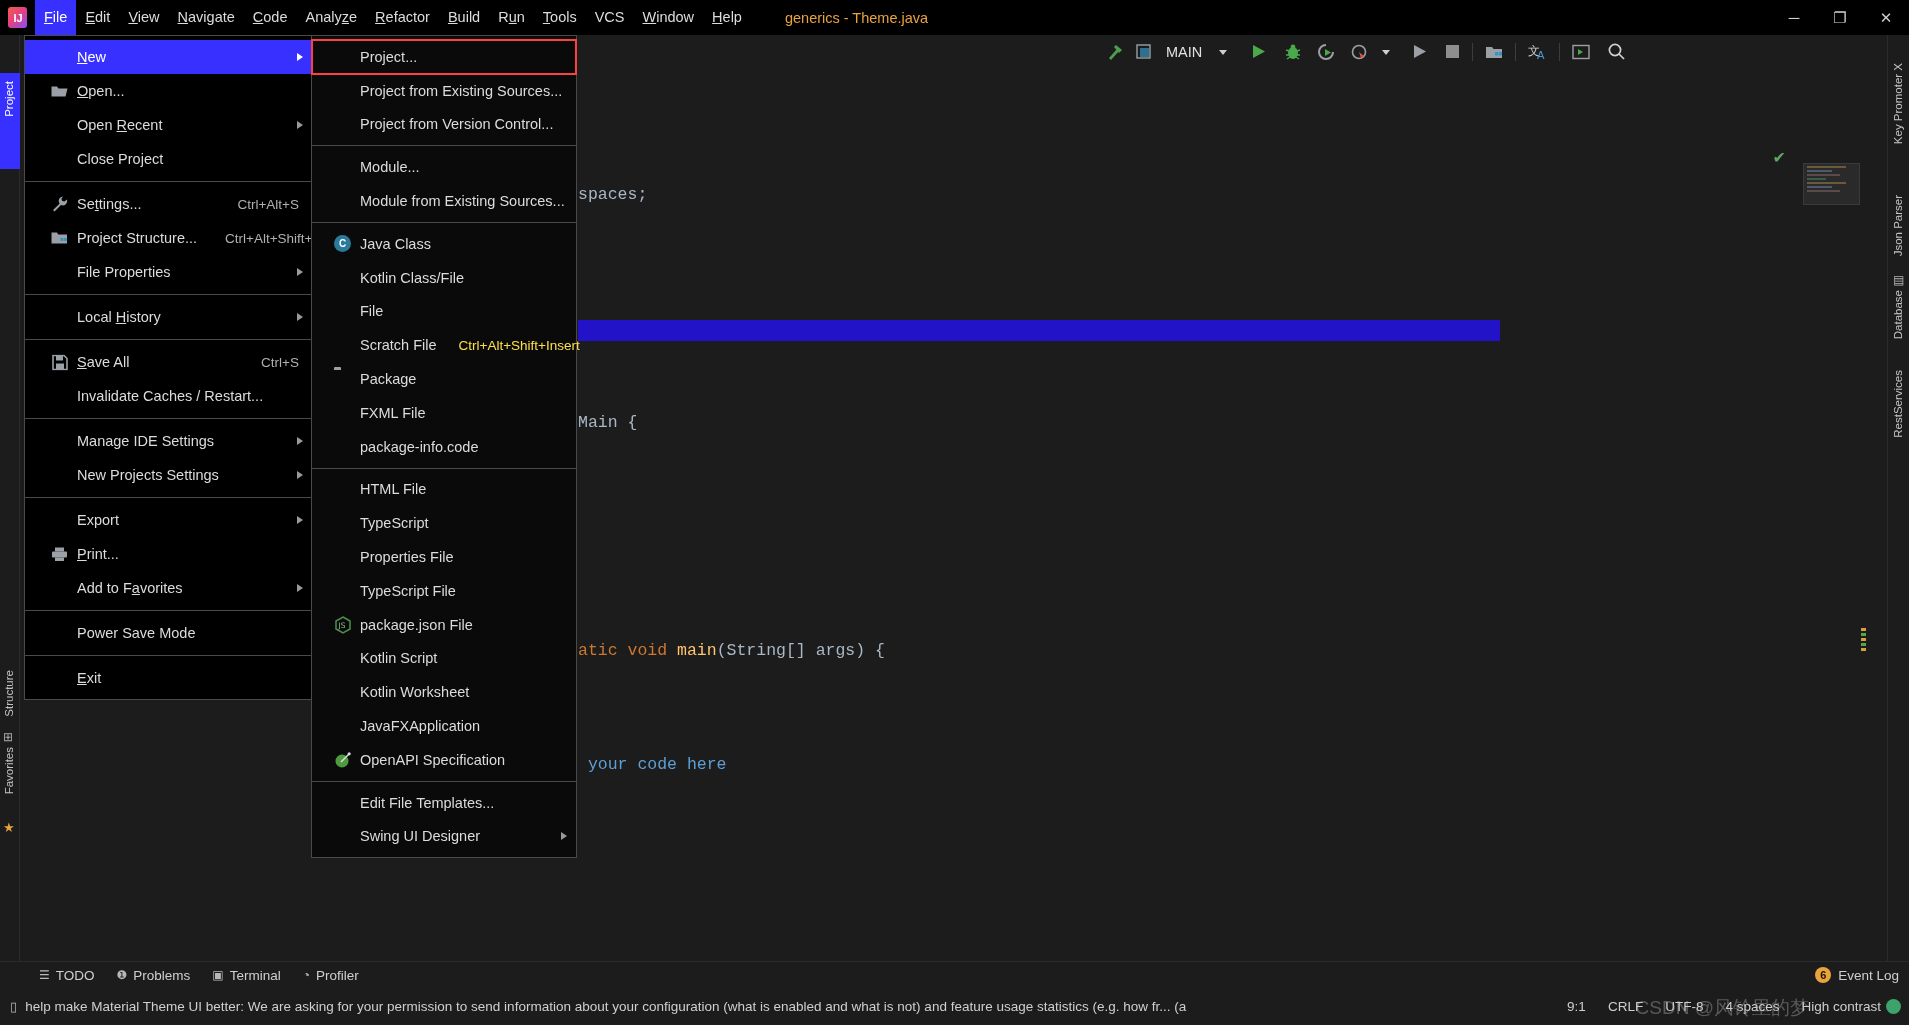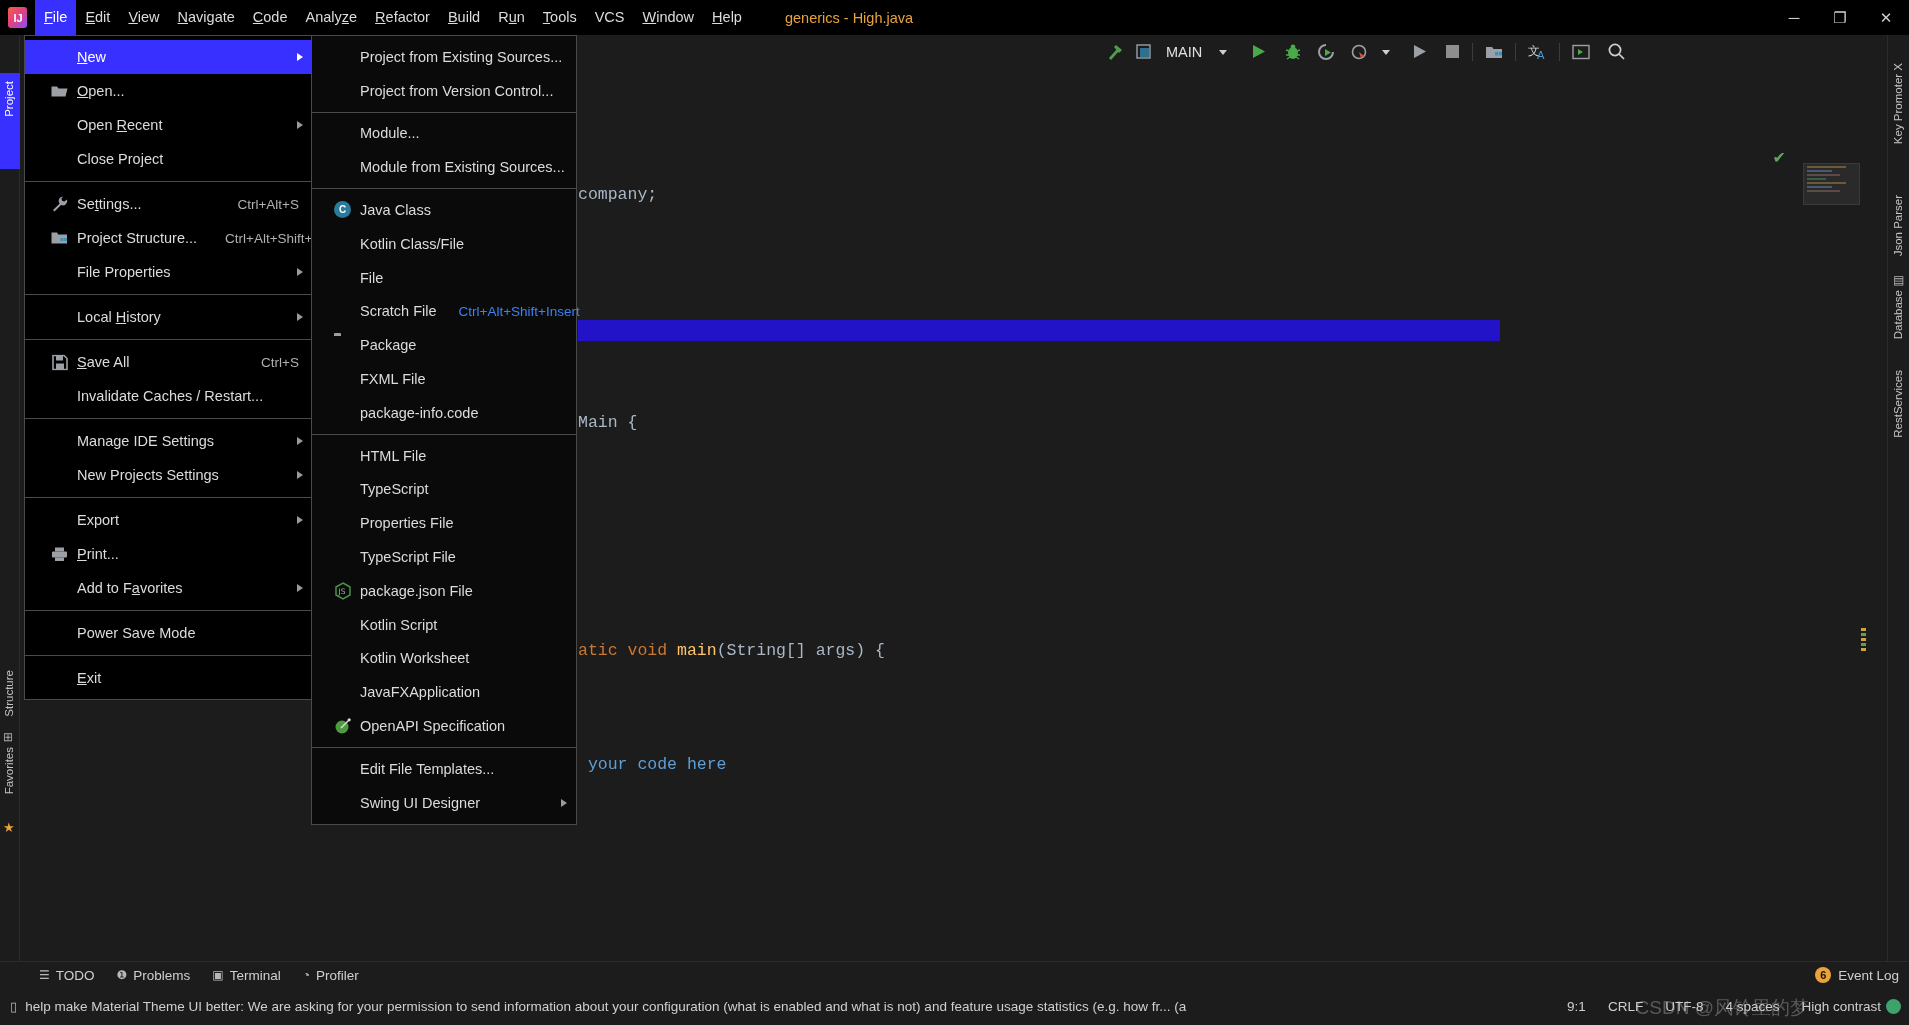--- a/index.html
+++ b/index.html
@@ -115,21 +115,21 @@
   .menu-new {
     position:absolute; left:311px; top:35px; width:266px;
     background:#0a0a0a; border:1px solid #4a4a4a; padding:4px 0; z-index:60;
   }
   .srow {
     position:relative; height:33.8px; display:flex; align-items:center; color:#dcdcdc; font-size:14.5px;
     padding-left:48px; padding-right:12px; white-space:nowrap;
   }
   .srow .sicon { position:absolute; left:22px; top:50%; transform:translateY(-50%);
      width:18px; height:18px; }
-  .srow .acc { margin-left:auto; color:#3b82f6; font-size:13.5px; padding-left:22px; }
+  .srow .acc { margin-left:auto; color:#fde047; font-size:13.5px; padding-left:22px; }
   .srow .arrow { position:absolute; right:9px; top:50%; transform:translateY(-50%);
      width:0;height:0;border-left:6px solid #9a9a9a;border-top:4.5px solid transparent;border-bottom:4.5px solid transparent;}
   .srow.boxed { outline:2.5px solid #ff4040; outline-offset:-1px; }
   .ssep { height:1px; background:#4a4a4a; margin:4px 0; }
 
   
   .ic-file { position:relative; width:14px; height:17px; background:#9aa0a6; border-radius:1px;
      clip-path: polygon(0 0, 72% 0, 100% 26%, 100% 100%, 0 100%); }
   .ic-file .tag { position:absolute; left:0; bottom:0; width:100%; height:8px; font:700 6.5px "Liberation Sans",sans-serif;
      color:#fff; display:flex; align-items:center; justify-content:center; letter-spacing:-0.3px;}
@@ -191,21 +191,21 @@
       <div class="mi"><u>C</u>ode</div>
       <div class="mi">Analy<u>z</u>e</div>
       <div class="mi"><u>R</u>efactor</div>
       <div class="mi"><u>B</u>uild</div>
       <div class="mi">R<u>u</u>n</div>
       <div class="mi"><u>T</u>ools</div>
       <div class="mi">VCS</div>
       <div class="mi"><u>W</u>indow</div>
       <div class="mi"><u>H</u>elp</div>
     </div>
-    <div class="title-doc">generics - High.java</div>
+    <div class="title-doc">generics - Theme.java</div>
     <div class="win-btns">
       <div class="wb">─</div>
       <div class="wb">❐</div>
       <div class="wb close">✕</div>
     </div>
   </div>
 
   <div class="toolbar">
     <div class="tb-item">
       <svg width="20" height="20" viewBox="0 0 20 20">
@@ -319,21 +319,21 @@
       <span>Database</span>
     </div>
     <div style="position:absolute;left:5px;top:238px;color:#b5b5b5;font-size:12px">▤</div>
     <div class="vlabel" style="top:335px">
       <span>RestServices</span>
     </div>
   </div>
 
   <div class="editor">
     <div class="code">
-      <div class="ln"><span class="pun">company;</span></div>
+      <div class="ln"><span class="pun">spaces;</span></div>
       <div class="ln"></div>
       <div class="ln"><span class="cls">Main {</span></div>
       <div class="ln"></div>
       <div class="ln"><span class="k">atic </span><span class="k">void </span><span class="fn">main</span><span class="pun">(String[] args) {</span></div>
       <div class="ln"><span class="com-blue"> your code here</span></div>
     </div>
     <div class="sel-line"></div>
     <div class="gutter-check">✔</div>
     <div class="minimap">
       <i class="a"></i>
@@ -478,20 +478,23 @@
 
     <div class="msep"></div>
 
     <div class="mrow">
       <span><span class="und">E</span>xit</span>
     </div>
   </div>
 
   <div class="menu-new">
 
+    <div class="srow boxed">
+      <span>Project...</span>
+    </div>
     <div class="srow">
       <span>Project from Existing Sources...</span>
     </div>
     <div class="srow">
       <span>Project from Version Control...</span>
     </div>
 
     <div class="ssep"></div>
 
     <div class="srow">

